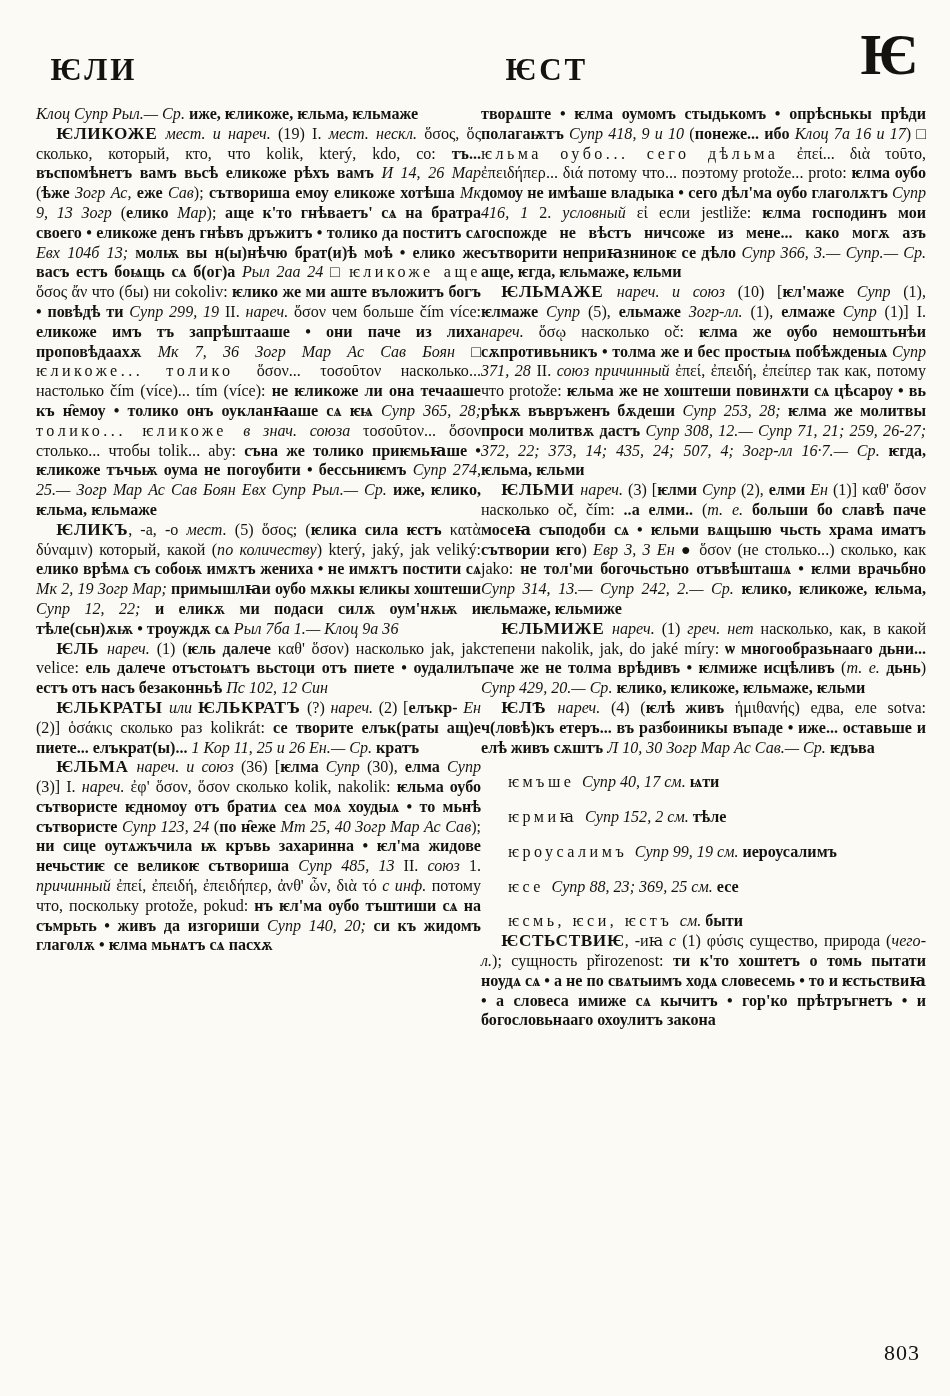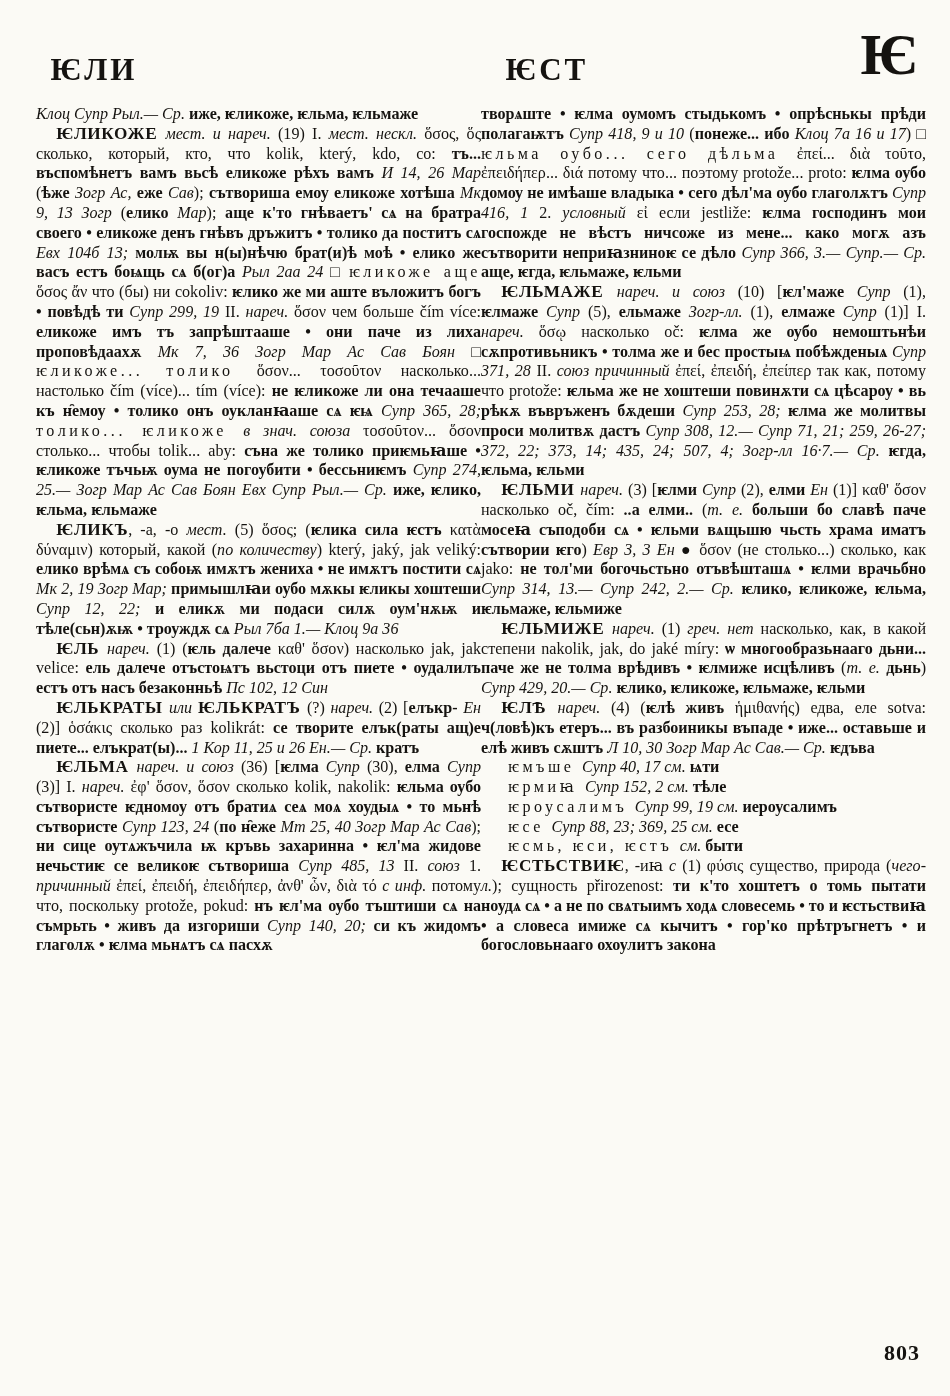--- a/index.html
+++ b/index.html
@@ -10,27 +10,27 @@
   }
   .runhead{position:absolute;top:44px;font-weight:bold;font-size:31px;letter-spacing:3px;margin-top:8px;}
   .runhead.left{left:50px;}
   .runhead.center{left:505px;}
   .bigletter{position:absolute;top:26px;right:32px;font-weight:bold;font-size:58px;line-height:1;}
   .columns{position:absolute;top:104px;left:36px;right:24px;display:flex;gap:0;}
   .col{width:50%;font-size:16.1px;line-height:19.8px;text-align:justify;}
   .para{margin:0;}
   .para.entry{text-indent:20px;}
   .para.cont{text-indent:0;}
-  .para.xref{text-indent:27px;}
+  .para.xref{text-indent:27px;margin-top:15px;}
   .run-n{font-weight:normal;}
   .run-b{font-weight:bold;}
   .run-h{font-weight:bold;font-size:1.07em;letter-spacing:0.6px;}
   .run-i{font-style:italic;}
   .run-s{font-weight:normal;letter-spacing:3.5px;}
-  .pagenum{position:absolute;right:30px;top:1340px;font-weight:bold;font-size:22px;letter-spacing:1px;}
+  .pagenum{position:absolute;right:30px;top:1340px;font-weight:normal;font-size:22px;letter-spacing:1px;}
 </style>
 </head>
 <body>
 
 <div class="runhead left">ѤЛИ</div>
 <div class="runhead center">ѤСТ</div>
 <div class="bigletter">Ѥ</div>
 
 <div class="columns">
   <div class="col">

